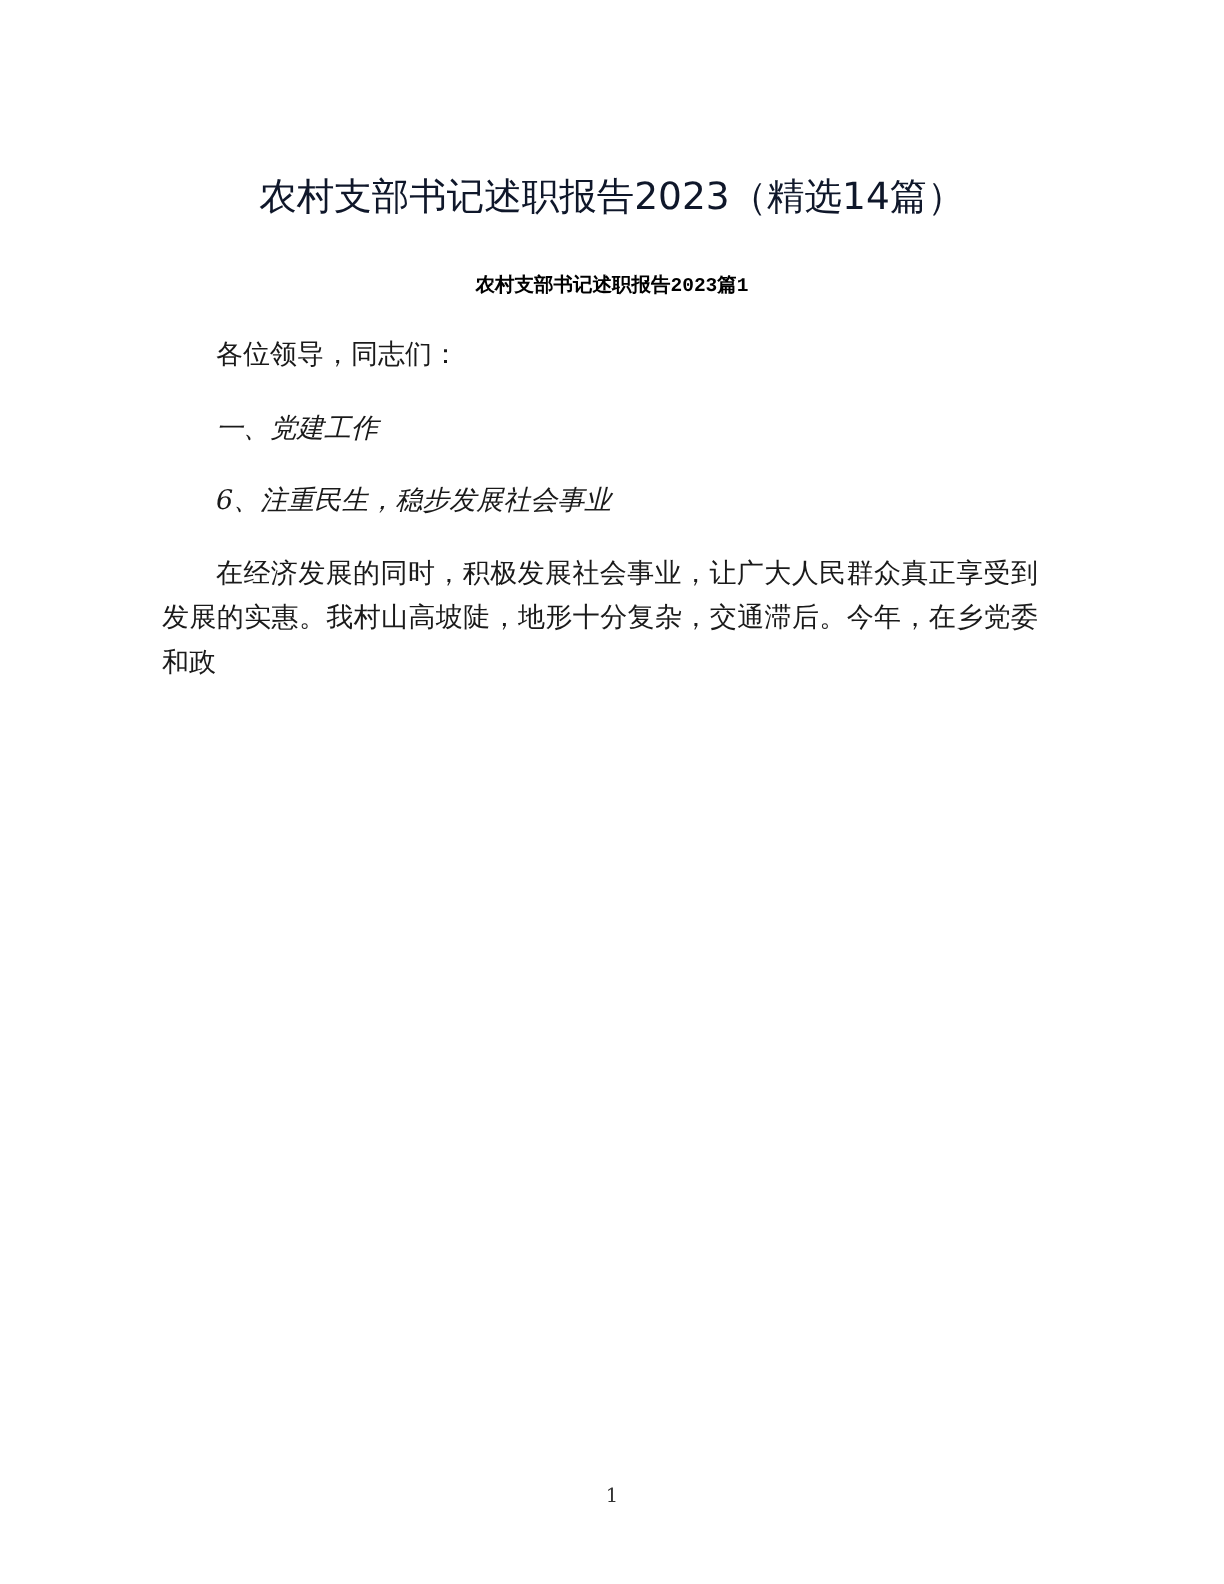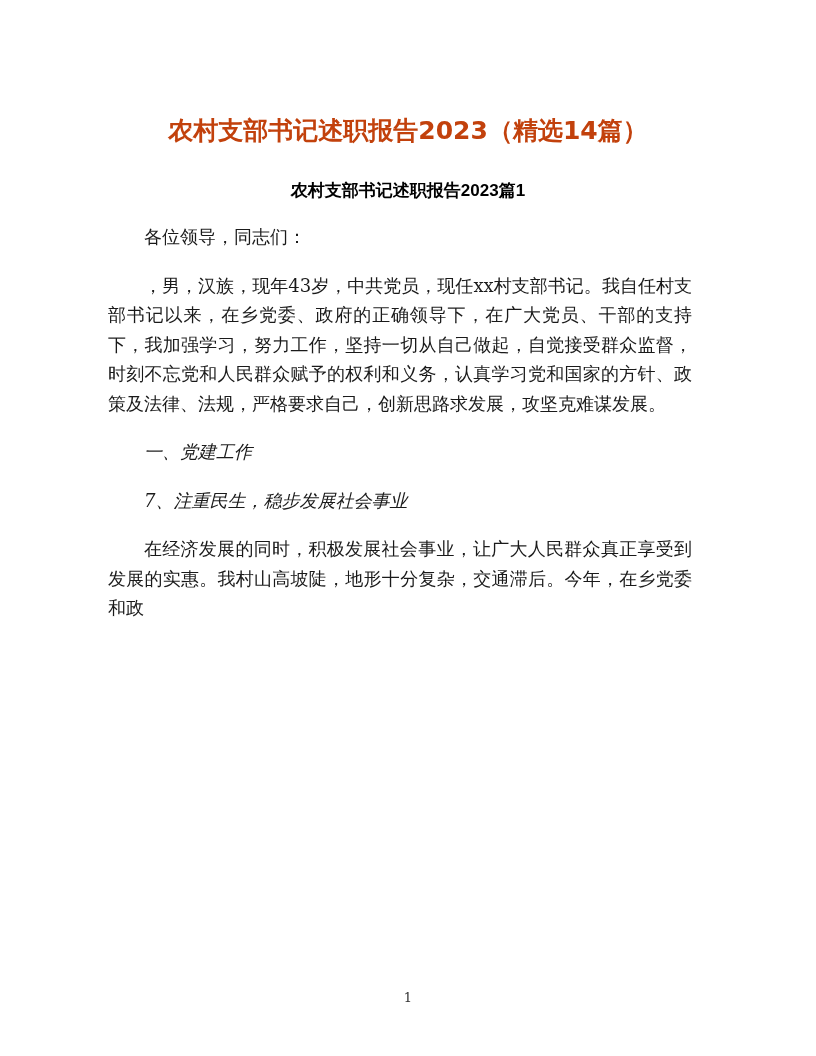--- a/index.html
+++ b/index.html
@@ -22,35 +22,35 @@
       height: 1056px;
       background: #ffffff;
     }
     .title {
       position: absolute;
       left: 0;
       width: 816px;
       top: 113px;
       text-align: center;
       font-family: "DejaVu Sans", "Liberation Sans", sans-serif;
-      font-weight: bold;
+      font-weight: normal;
       font-size: 25px;
       line-height: 36px;
-      color: #c2410c;
+      color: #0f172a;
       letter-spacing: 0px;
     }
     .subtitle {
       position: absolute;
       left: 0;
       width: 816px;
       top: 177px;
       text-align: center;
-      font-family: Liberation Sans, sans-serif;
+      font-family: Liberation Mono, monospace;
       font-weight: bold;
-      font-size: 17px;
+      font-size: 13px;
       line-height: 28px;
       color: #000;
     }
     .body {
       position: absolute;
       left: 108px;
       top: 222px;
       width: 584px;
       font-size: 18px;
       line-height: 29.5px;
@@ -78,20 +78,19 @@
   </style>
 </head>
 <body>
 
 <div class="page">
   <div class="title">农村支部书记述职报告2023（精选14篇）</div>
   <div class="subtitle">农村支部书记述职报告2023篇1</div>
 
   <div class="body">
     <p class="para">各位领导，同志们：</p>
-    <p class="para">，男，汉族，现年43岁，中共党员，现任xx村支部书记。我自任村支部书记以来，在乡党委、政府的正确领导下，在广大党员、干部的支持下，我加强学习，努力工作，坚持一切从自己做起，自觉接受群众监督，时刻不忘党和人民群众赋予的权利和义务，认真学习党和国家的方针、政策及法律、法规，严格要求自己，创新思路求发展，攻坚克难谋发展。</p>
     <p class="heading-line">一、党建工作</p>
-    <p class="heading-line">7、注重民生，稳步发展社会事业</p>
+    <p class="heading-line">6、注重民生，稳步发展社会事业</p>
     <p class="para">在经济发展的同时，积极发展社会事业，让广大人民群众真正享受到发展的实惠。我村山高坡陡，地形十分复杂，交通滞后。今年，在乡党委和政</p>
   </div>
 
   <div class="page-number">1</div>
 </div>
 
 </body></html>

